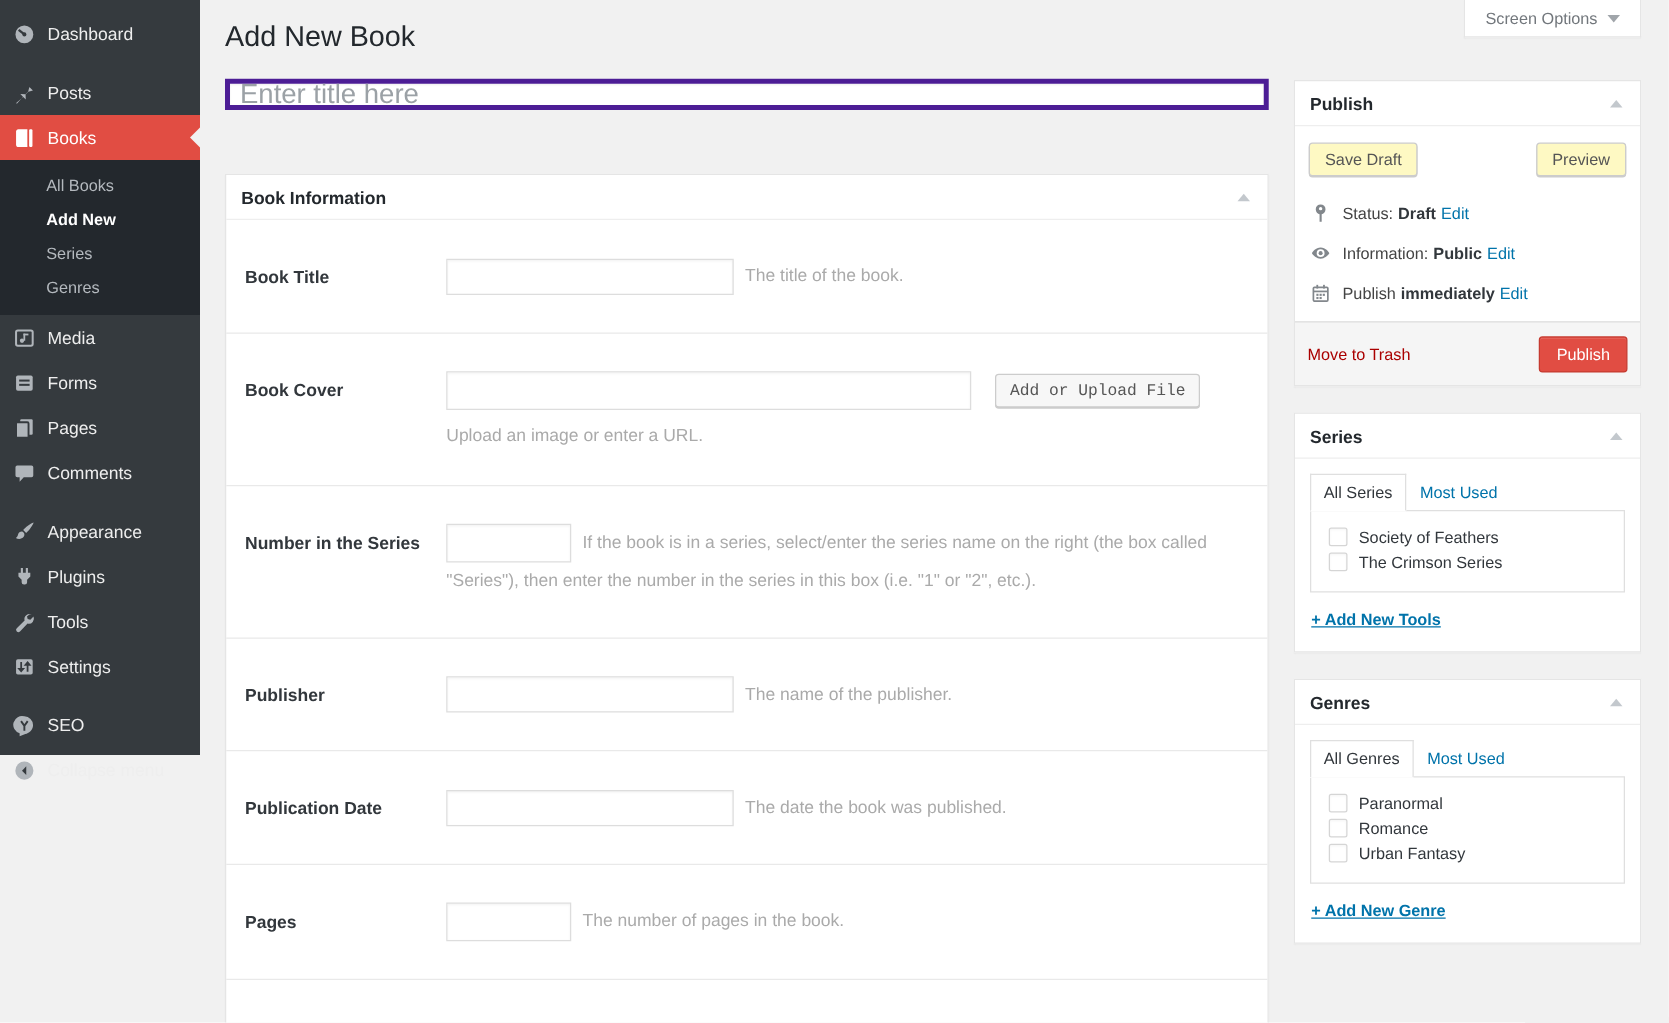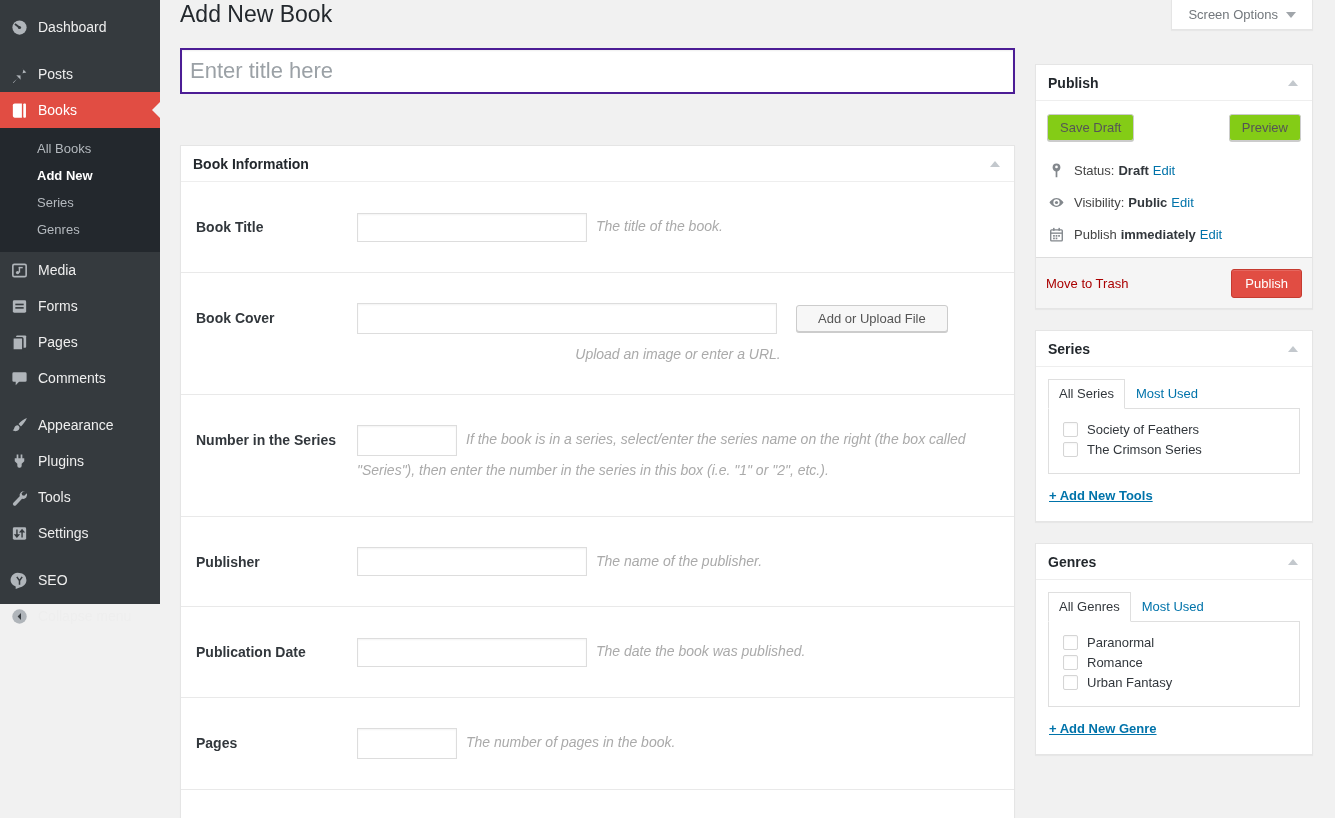--- a/index.html
+++ b/index.html
@@ -34,24 +34,24 @@
   .screen-options {
     position:absolute; top:0; right:22px; background:#fff;
     border:1px solid #e5e5e5; border-top:none;
     padding:7px 16px 7px 16px; font-size:13px; color:#72777c;
     display:flex; align-items:center; gap:8px; cursor:pointer;
     box-shadow:0 1px 1px rgba(0,0,0,.04);
   }
   .screen-options .so-arrow { width:0; height:0; border-left:5px solid transparent; border-right:5px solid transparent; border-top:6px solid #a0a5aa; }
 
   .wrap { position:absolute; left:20px; top:0; width:835px; }
-  h1.page-title { font-size:23px; font-weight:400; color:#23282d; line-height:1.3; }
+  h1.page-title { margin-top:15px; font-size:23px; font-weight:400; color:#23282d; line-height:1.3; }
   .title-input {
-    display:block; margin-top:18px; width:100%; height:46px;
-    border:2px solid #4c1d95; background:#fff; box-shadow:inset 0 1px 2px rgba(0,0,0,.07);
+    display:block; margin-top:18px; width:100%; height:25px;
+    border:4px solid #4c1d95; background:#fff; box-shadow:inset 0 1px 2px rgba(0,0,0,.07);
     font-size:22px; padding:3px 8px; color:#32373c; outline:none;
     font-family:inherit;
   }
   .title-input::placeholder { color:#9ba1a6; opacity:1; }
 
   
   .postbox { background:#fff; border:1px solid #e5e5e5; box-shadow:0 1px 1px rgba(0,0,0,.04); }
   .postbox-header {
     position:relative; padding:0 12px; height:36px; line-height:36px;
     font-size:14px; font-weight:bold; color:#23282d; border-bottom:1px solid #eee;
@@ -70,37 +70,37 @@
   .cmb-label { width:161px; flex:none; font-size:14px; font-weight:bold; color:#32373c; padding-top:6px; line-height:1.4; }
   .cmb-field { flex:1; font-size:14px; line-height:2.1; }
   .cmb-field input[type="text"] {
     border:1px solid #ddd; background:#fff; box-shadow:inset 0 1px 2px rgba(0,0,0,.05);
     height:29px; padding:0 6px; font-size:14px; color:#32373c; outline:none;
     vertical-align:middle; font-family:inherit;
   }
   .cmb-field input.regular { width:230px; }
   .cmb-field input.wide    { width:420px; height:31px; }
   .cmb-field input.small   { width:100px; height:31px; }
-  .desc { color:#aaa; font-style:italic; font-size:14px; margin-left:9px;text-align:center; }
+  .desc { color:#aaa; font-size:14px; margin-left:9px; }
   .desc-below { display:block; margin-left:0; margin-top:11px; line-height:1.4; }
   .upload-btn {
-    display:inline-block; margin-left:19px; padding:5px 21px;
+    display:inline-block; margin-left:19px; padding:5px 11px;
     background:#f7f7f7; border:1px solid #ccc; border-radius:3px;
     color:#555; font-size:13px; cursor:pointer; vertical-align:middle;
-    box-shadow:0 1px 0 #ccc; font-family:Liberation Sans, sans-serif;
+    box-shadow:0 1px 0 #ccc; font-family:Liberation Mono, monospace;
   }
 
   
   .side-col { position:absolute; left:875px; top:64px; width:278px; }
   .side-col .postbox { margin-bottom:21px; }
 
   .publish-body { padding:10px 10px 6px; }
   .save-row { display:flex; justify-content:space-between; padding:3px 1px 14px; }
   .wp-button {
-    background:#84cc16; border:1px solid #ccc; border-radius:3px;
+    background:#fef9c3; border:1px solid #ccc; border-radius:3px;
     color:#555; font-size:13px; padding:5px 12px; cursor:pointer;
     box-shadow:0 1px 0 #ccc; font-family:inherit;
   }
   .misc-row { display:flex; align-items:center; padding:7px 2px 8px; font-size:13px; color:#444; }
   .misc-row .picon { width:17px; height:17px; margin-right:9px; color:#82878c; flex:none; }
   .misc-row .picon svg { width:17px; height:17px; fill:currentColor; }
   .misc-row b { margin:0 4px; color:#32373c; }
   .misc-row .misc-label { white-space:pre; }
   .edit-link { color:#0073aa; }
   .publish-footer {
@@ -372,21 +372,21 @@
           <a class="edit-link">Edit</a>
         </div>
 
         <div class="misc-row">
           <span class="picon">
             <svg viewBox="0 0 20 20">
                 <path fill-rule="evenodd" d="M10 4.8c-4.6 0-7.6 4.2-8.2 5.2.6 1 3.6 5.2 8.2 5.2s7.6-4.2 8.2-5.2c-.6-1-3.6-5.2-8.2-5.2zm0 8.9A3.7 3.7 0 1 1 10 6.3a3.7 3.7 0 0 1 0 7.4z"></path>
                 <circle cx="10" cy="10" r="1.9"></circle>
               </svg>
           </span>
-          <span class="misc-label">Visibility:</span>
+          <span class="misc-label">Information:</span>
           <b>Public</b>
           <a class="edit-link">Edit</a>
         </div>
 
         <div class="misc-row">
           <span class="picon">
             <svg viewBox="0 0 20 20">
                 <rect x="3.2" y="4.5" width="13.6" height="13" rx="1" fill="none" stroke="currentColor" stroke-width="1.6"></rect>
                 <rect x="6" y="2.2" width="1.7" height="3.5"></rect>
                 <rect x="12.3" y="2.2" width="1.7" height="3.5"></rect>

